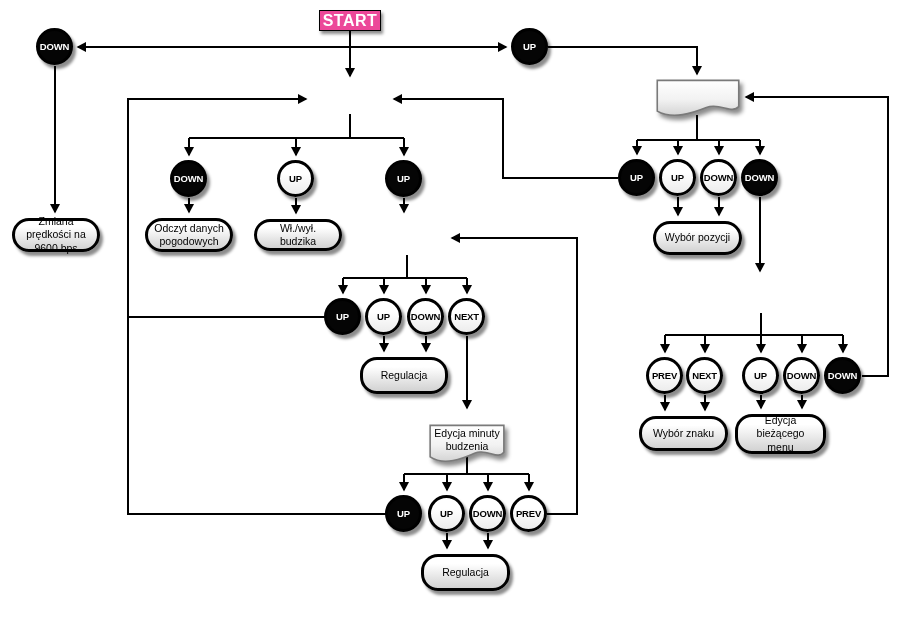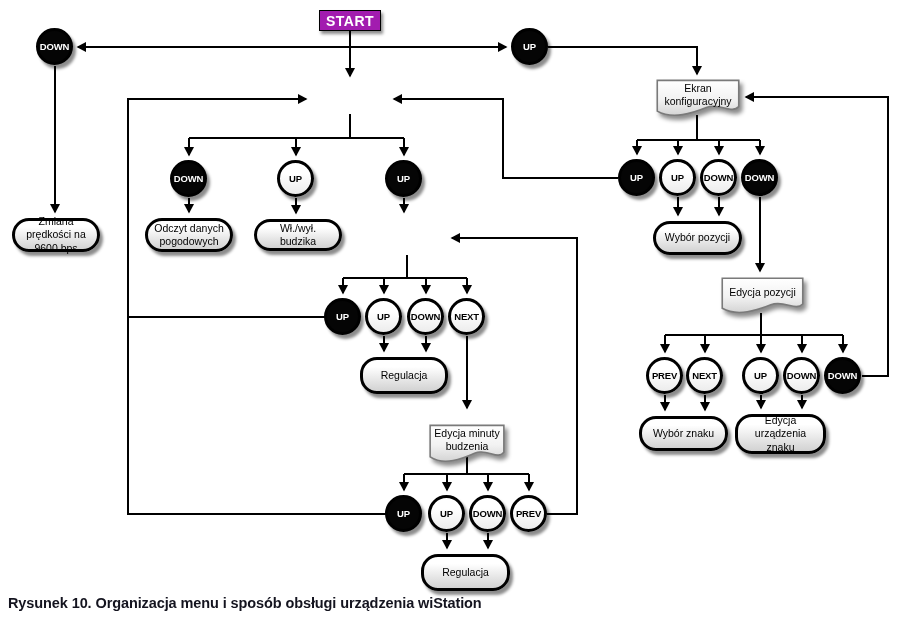--- a/index.html
+++ b/index.html
@@ -3,21 +3,21 @@
 <meta charset="utf-8">
 <style>
   html,body{margin:0;padding:0;background:#fff;}
   .stage{
     position:relative;width:900px;height:623px;background:#ffffff;overflow:hidden;
     font-family:"Liberation Sans","DejaVu Sans",sans-serif;
   }
   .wires{position:absolute;left:0;top:0;z-index:0;}
   .node{position:absolute;z-index:2;box-sizing:border-box;display:flex;align-items:center;justify-content:center;text-align:center;}
   .startbox{
-    background:#a21caf;color:#fff;font-weight:bold;font-size:14px;letter-spacing:.5px;
+    background:#ec4899;color:#fff;font-weight:bold;font-size:16px;letter-spacing:.5px;
     border:1px solid #000;box-shadow:2px 3px 3px rgba(0,0,0,.45);justify-content:center;
   }
   .circle{
     width:37px;height:37px;border-radius:50%;border:3px solid #000;
     font-weight:bold;font-size:9.5px;letter-spacing:-0.2px;
     box-shadow:3px 4px 3px rgba(0,0,0,.45);
   }
   .circle.black{background:#050505;color:#fff;}
   .circle.white{background:linear-gradient(180deg,#ffffff 35%,#ececec 100%);color:#000;}
   .pill{
@@ -133,21 +133,20 @@
   </div>
   <div class="node circle black" style="left:511px;top:28px">
     <span>UP</span>
   </div>
 
 
   <div class="doc" style="left:656px;top:79px;width:84px;height:41px">
     <svg viewBox="0 0 100 46" preserveAspectRatio="none">
       <path d="M1.5 1.5 L98.5 1.5 L98.5 31 C 90 40, 76 26, 60 32 C 44 38, 20 46, 1.5 36 Z" fill="url(#docgrad)" stroke="#7a7a7a" stroke-width="1.6" vector-effect="non-scaling-stroke"></path>
     </svg>
-    <span class="doc-label">Ekran konfiguracyjny</span>
   </div>
 
   <div class="node pill" style="left:12px;top:218px;width:88px;height:34px">
     <span>Zmiana prędkości na 9600 bps</span>
   </div>
 
   <div class="node circle black" style="left:170px;top:160px">
     <span>DOWN</span>
   </div>
   <div class="node circle white" style="left:277px;top:160px">
@@ -216,26 +215,20 @@
     <span>DOWN</span>
   </div>
   <div class="node circle black" style="left:741px;top:159px">
     <span>DOWN</span>
   </div>
 
   <div class="node pill" style="left:653px;top:221px;width:89px;height:34px">
     <span>Wybór pozycji</span>
   </div>
 
-  <div class="doc" style="left:721px;top:277px;width:83px;height:40px">
-    <svg viewBox="0 0 100 46" preserveAspectRatio="none">
-      <path d="M1.5 1.5 L98.5 1.5 L98.5 31 C 90 40, 76 26, 60 32 C 44 38, 20 46, 1.5 36 Z" fill="url(#docgrad)" stroke="#7a7a7a" stroke-width="1.6" vector-effect="non-scaling-stroke"></path>
-    </svg>
-    <span class="doc-label">Edycja pozycji</span>
-  </div>
 
   <div class="node circle white" style="left:646px;top:357px">
     <span>PREV</span>
   </div>
   <div class="node circle white" style="left:686px;top:357px">
     <span>NEXT</span>
   </div>
   <div class="node circle white" style="left:742px;top:357px">
     <span>UP</span>
   </div>
@@ -243,18 +236,17 @@
     <span>DOWN</span>
   </div>
   <div class="node circle black" style="left:824px;top:357px">
     <span>DOWN</span>
   </div>
 
   <div class="node pill" style="left:639px;top:416px;width:89px;height:35px">
     <span>Wybór znaku</span>
   </div>
   <div class="node pill" style="left:735px;top:414px;width:91px;height:40px">
-    <span>Edycja urządzenia znaku</span>
-  </div>
-
-  <div class="caption">Rysunek 10. Organizacja menu i sposób obsługi urządzenia wiStation</div>
+    <span>Edycja bieżącego menu</span>
+  </div>
+
 
 </div>
 
 </body></html>

